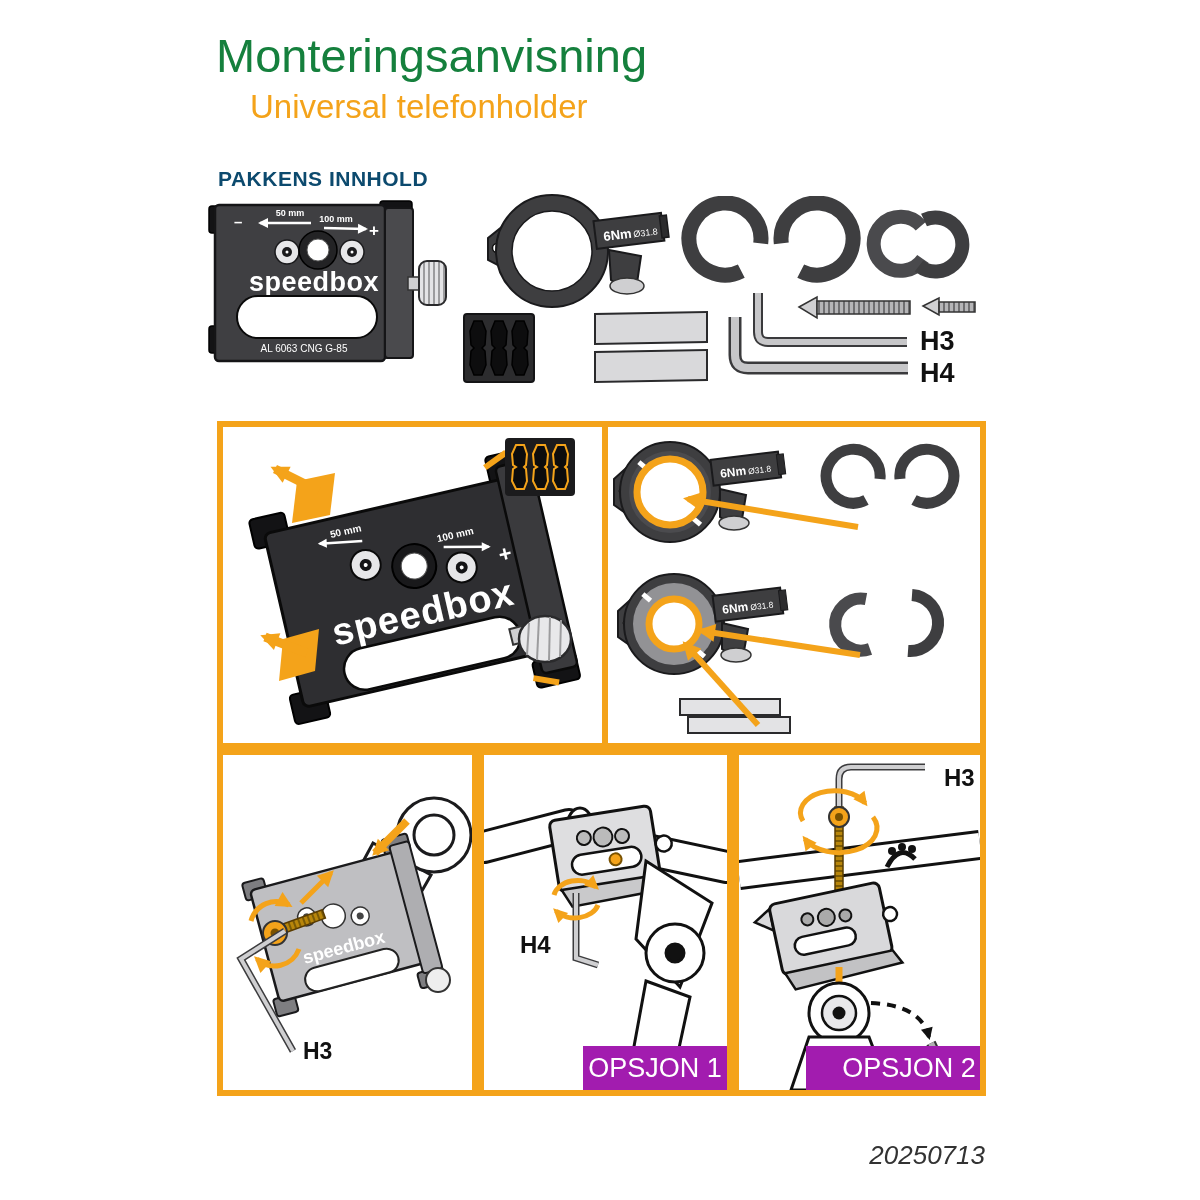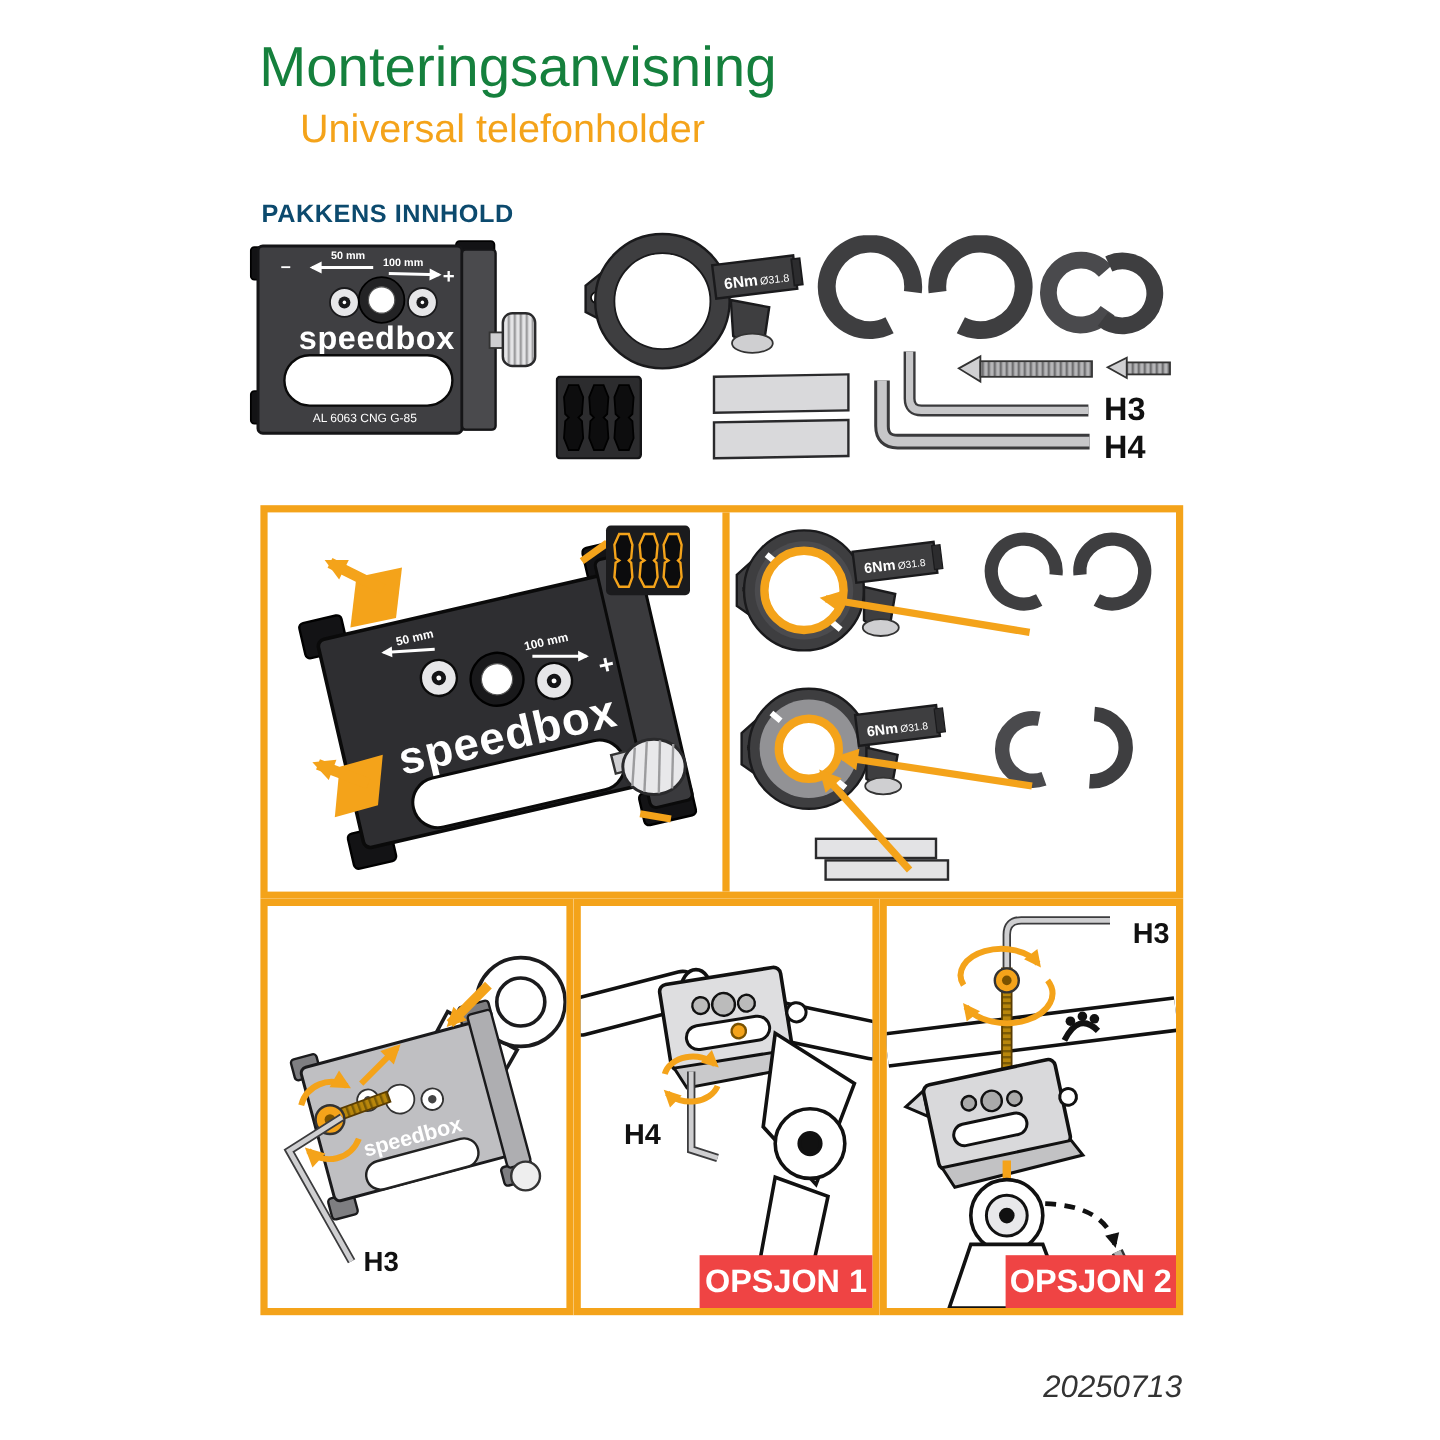--- a/index.html
+++ b/index.html
@@ -4,22 +4,22 @@
 <style>
   html,body{margin:0;padding:0;background:#ffffff;}
   body{width:1200px;height:1200px;position:relative;font-family:"Liberation Sans",sans-serif;overflow:hidden;}
   .abs{position:absolute;}
   .title{font-size:47px;font-weight:normal;color:#15803d;letter-spacing:0;}
   .subtitle{font-size:33px;color:#F4A31A;}
   .heading{font-size:21px;font-weight:bold;color:#0c4a6e;letter-spacing:0.5px;}
   .panel{position:absolute;border:6px solid #F4A31A;background:#fff;box-sizing:border-box;}
   .vdivider{position:absolute;top:0;bottom:0;width:6px;background:#F4A31A;}
   .toollabel{font-size:27px;font-weight:bold;color:#111;}
-  .optbox{position:absolute;right:0;bottom:0;background:#ef4444;color:#fff;
-          font-weight:bold;font-size:27px;text-align:center;line-height:44px;height:44px;}
+  .optbox{position:absolute;right:0;bottom:0;background:#a21caf;color:#fff;
+          font-weight:normal;font-size:27px;text-align:center;line-height:44px;height:44px;}
   .footer{font-size:26px;color:#333;text-align:right;}
   .inset{position:absolute;background:#1b1b1d;border-radius:4px;}
   svg{display:block;}
   text{font-family:"Liberation Sans",sans-serif;}
 </style>
 </head>
 <body>
 
 <div class="abs title" style="left:216px;top:28px;">Monteringsanvisning</div>
 <div class="abs subtitle" style="left:217px;top:88px;margin-left:33px;">Universal telefonholder</div>
@@ -433,16 +433,16 @@
     </g>
 
     <path d="M132 248 Q182 250 190 282" fill="none" stroke="#111" stroke-width="4" stroke-dasharray="9 7" marker-end="url(#awB5)"></path>
     <g>
       <line x1="192" y1="288" x2="208" y2="322" stroke="#333" stroke-width="10"></line>
       <line x1="192" y1="288" x2="206" y2="318" stroke="#b0b0b2" stroke-width="6"></line>
       <ellipse cx="210" cy="325" rx="11" ry="7" fill="#d8d8da" stroke="#333" stroke-width="2" transform="rotate(28 210 325)"></ellipse>
       <circle cx="210" cy="325" r="2.5" fill="#333"></circle>
     </g>
   </svg>
-  <div class="optbox" style="width:142px;">OPSJON 2</div>
+  <div class="optbox" style="width:142px;padding-left:32px;">OPSJON 2</div>
 </div>
 
 <div class="abs footer" style="left:785px;top:1140px;width:200px;font-style:italic;">20250713</div>
 
 </body></html>

